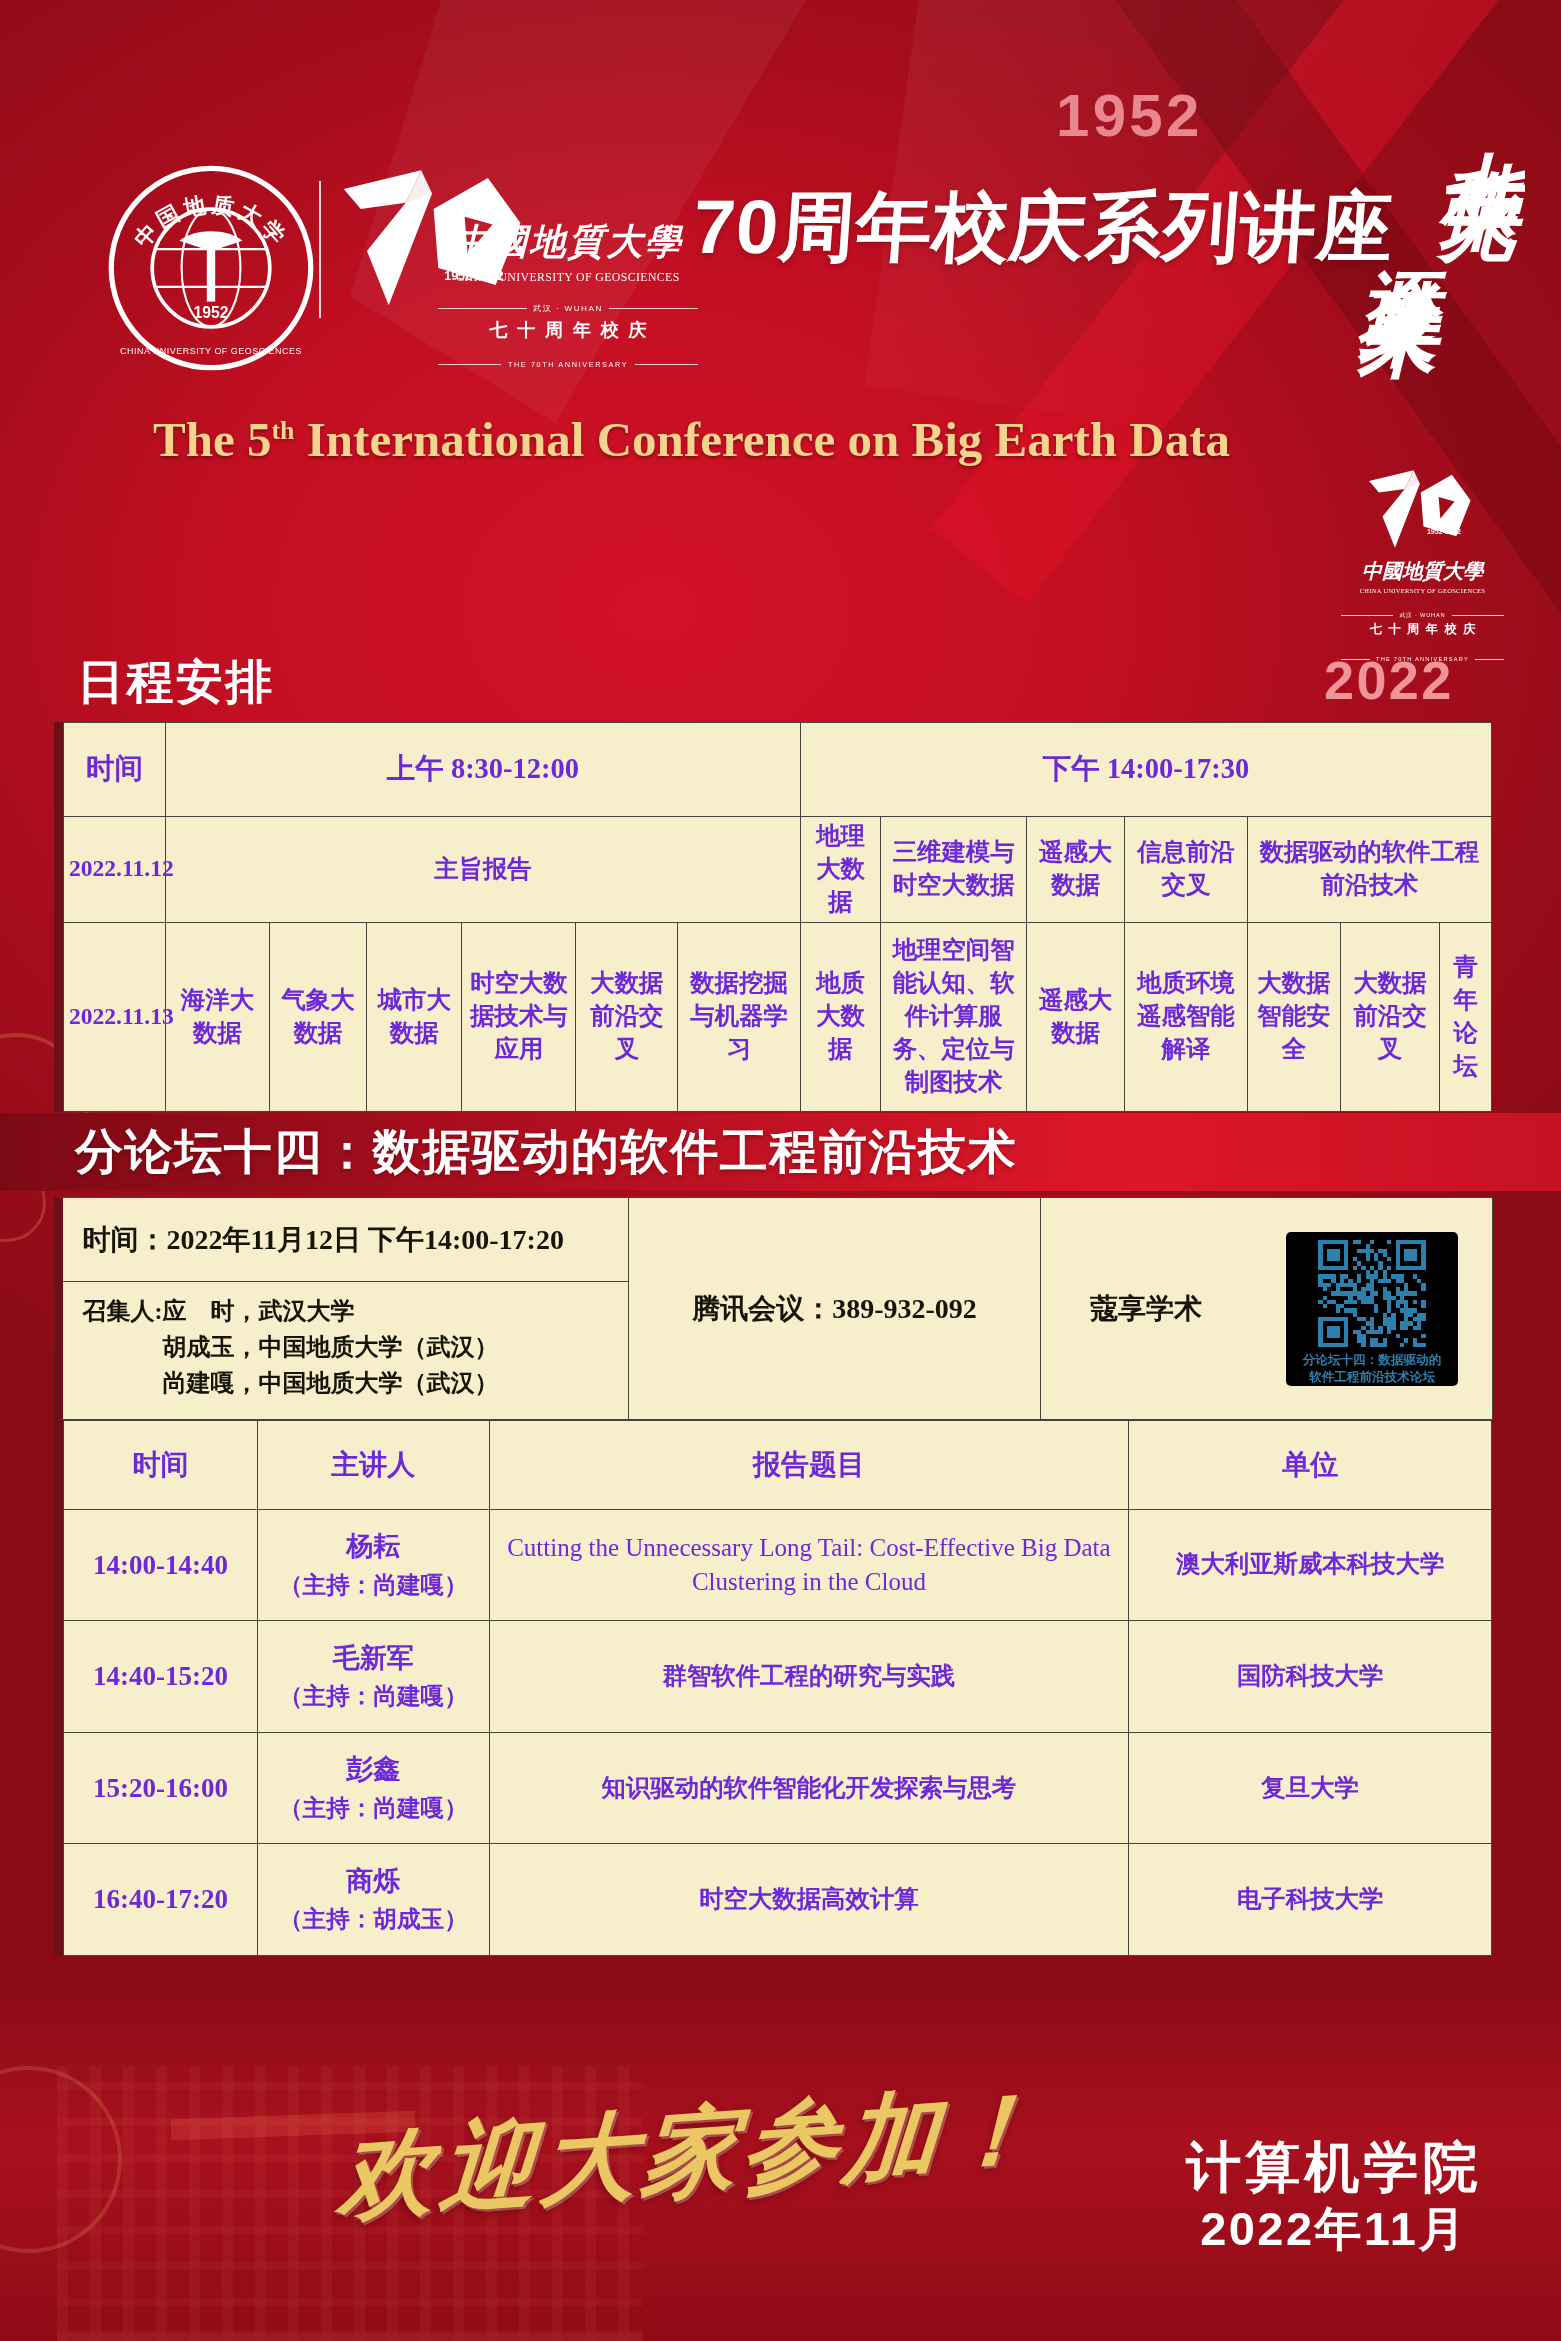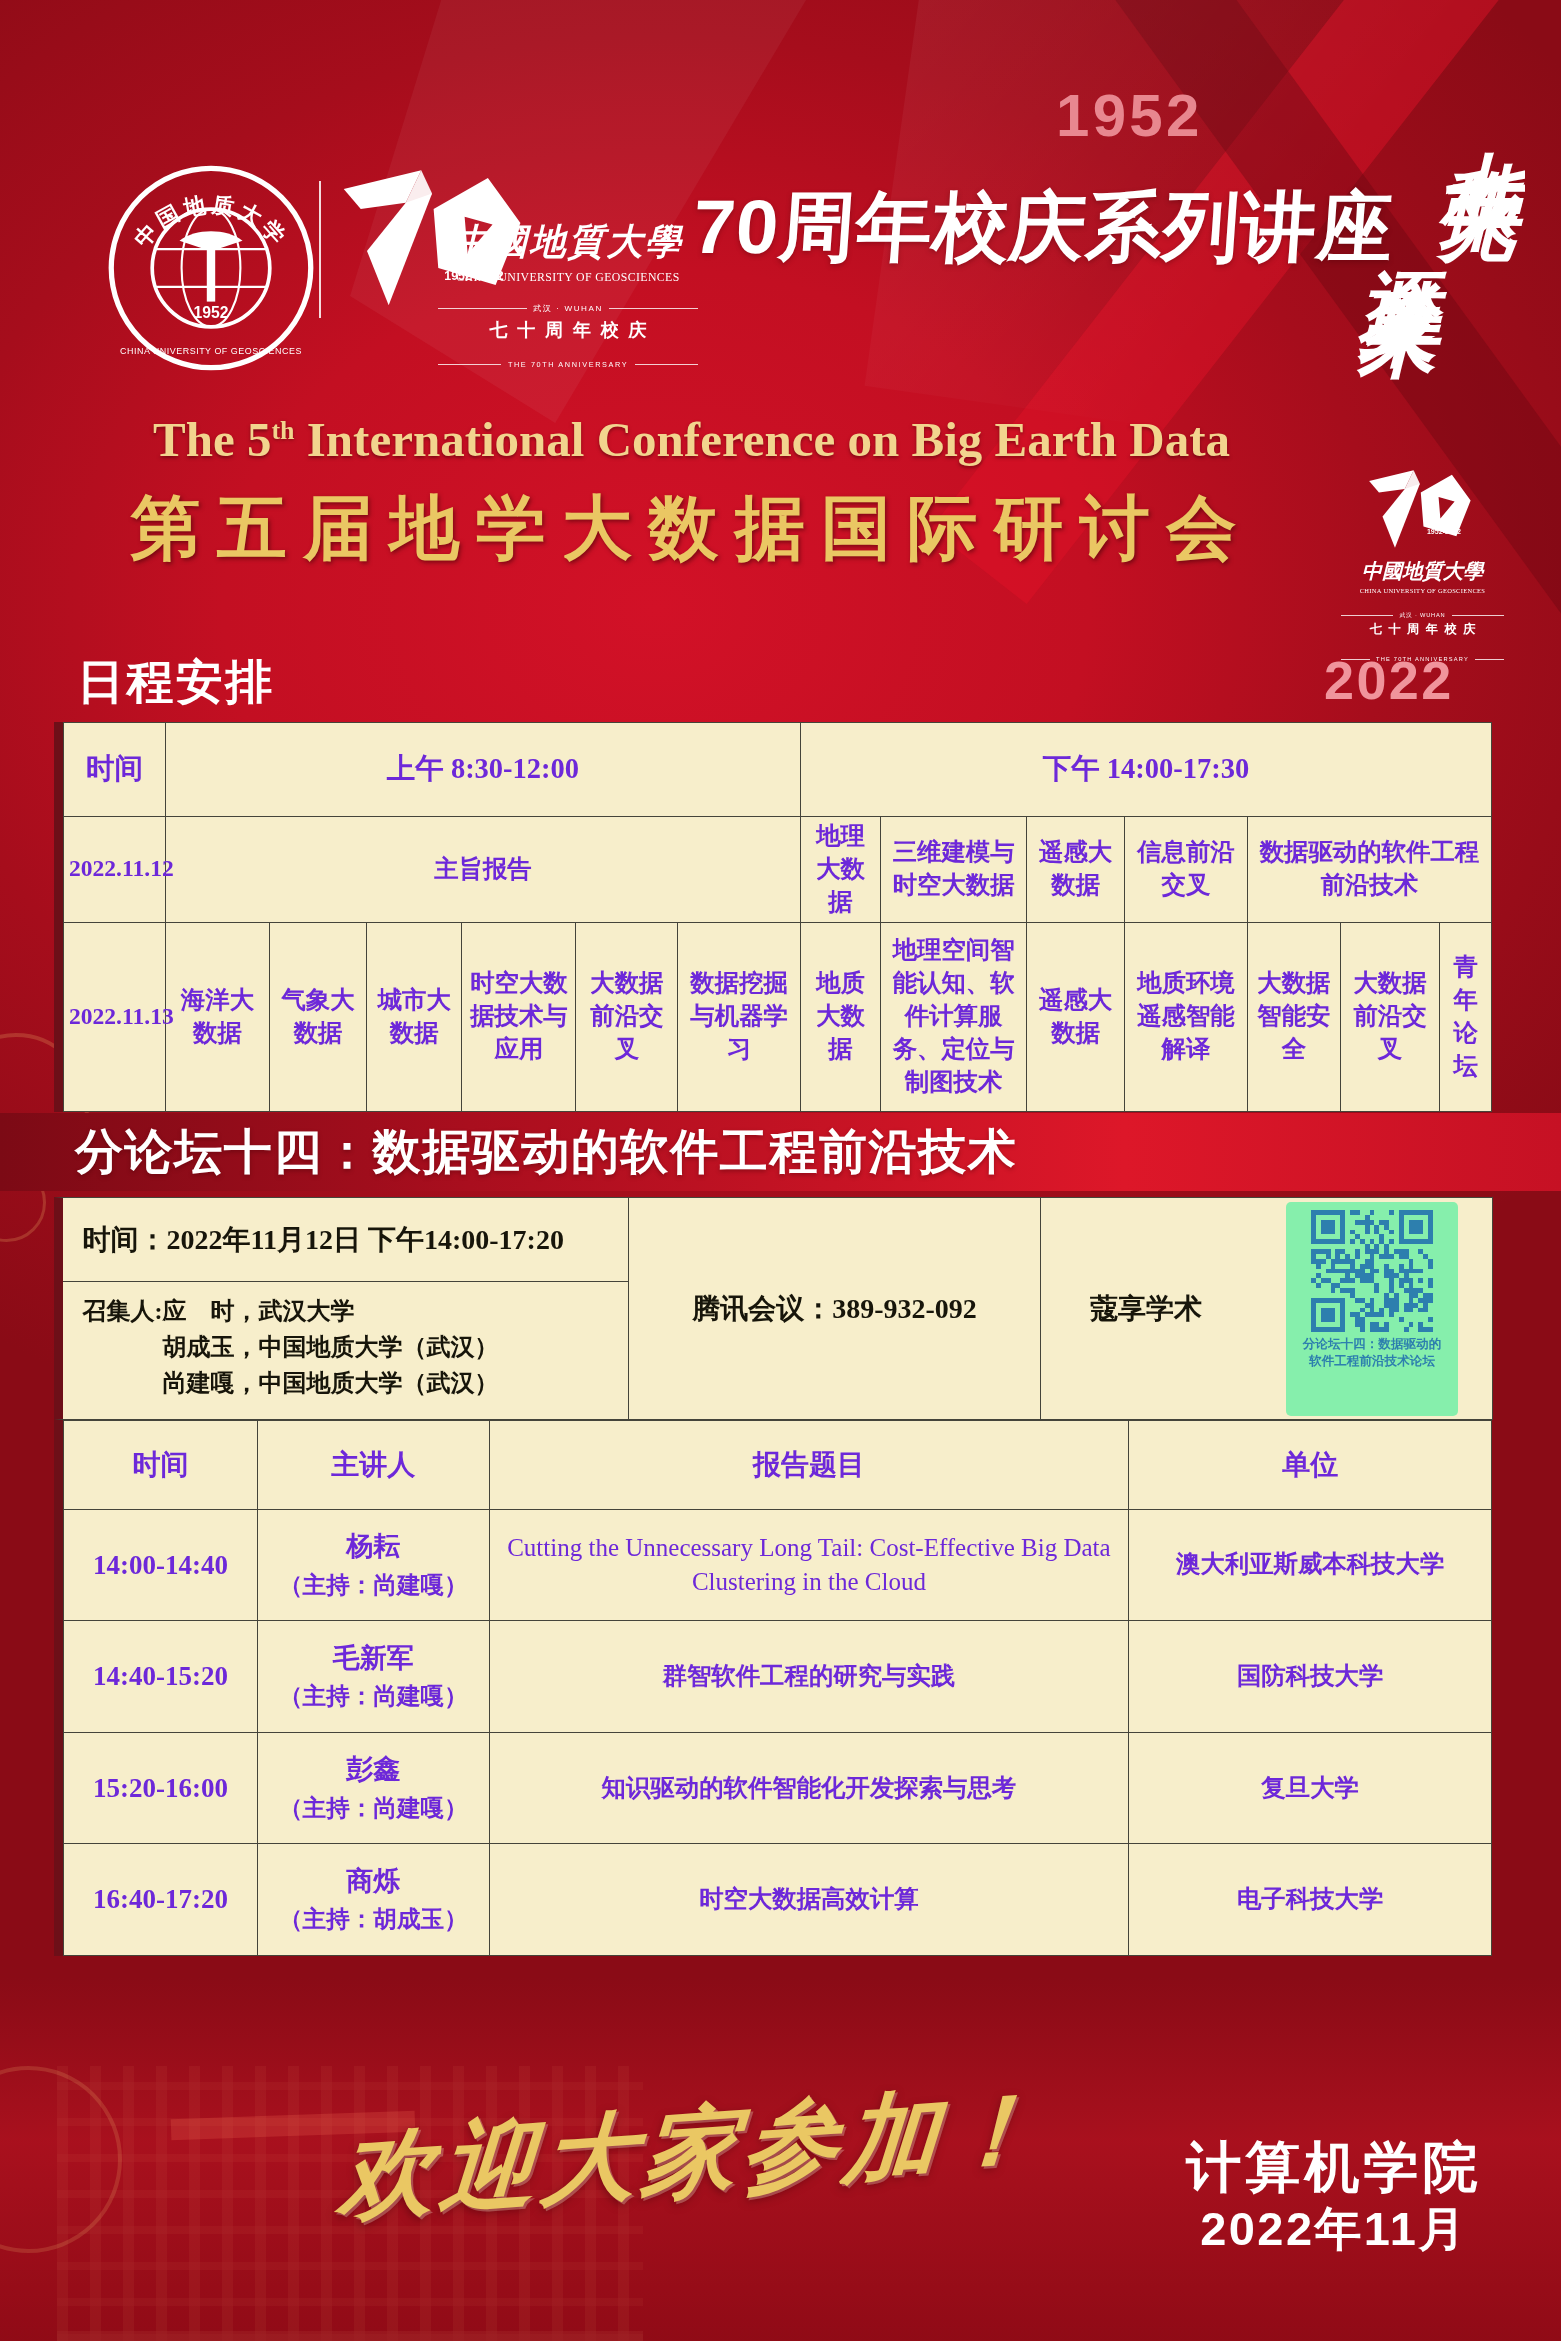--- a/index.html
+++ b/index.html
@@ -78,21 +78,21 @@
   
   .info-panel{top:1197px;width:1429px;height:221px;border:1.6px solid #45443a;border-left:9.8px solid #6d0f18;display:flex;
     font-family:"Liberation Serif","DejaVu Serif",serif;font-weight:700;color:#17150a;}
   .info-left{width:565px;border-right:1.6px solid #45443a;display:flex;flex-direction:column;}
   .info-time{height:83px;border-bottom:1.6px solid #45443a;display:flex;align-items:center;padding-left:19.5px;font-size:28px;}
   .info-conveners{flex:1;display:flex;padding:11.4px 0 0 19.5px;font-size:24px;line-height:1.5;}
   .info-conveners .lbl{white-space:nowrap;}
   .info-meeting{width:411px;border-right:1.6px solid #45443a;display:flex;align-items:center;justify-content:center;font-size:28px;}
   .info-right{flex:1;display:flex;align-items:center;}
   .platform{font-size:28px;margin-left:49px;}
-  .qr-card{margin-left:auto;margin-right:34px;width:172px;height:214px;background:#86efac;border-radius:4.9px;
+  .qr-card{margin-left:auto;margin-right:34px;width:172px;height:154px;background:#000000;border-radius:4.9px;
     display:flex;flex-direction:column;align-items:center;justify-content:flex-start;padding-top:8.1px;box-sizing:border-box;}
   .qr-card svg{width:122px;height:122px;}
   .qr-caption{margin-top:4.9px;text-align:center;font-family:"Liberation Sans","DejaVu Sans",sans-serif;
     font-size:12.6px;font-weight:700;color:var(--qr_blue,#2d7fae);line-height:1.35;}
 
   
   .speakers-panel{top:1420px;}
   .speakers-panel tr.h td{height:81px;font-size:28px;}
   .speakers-panel tr.d td{height:104px;}
   .speakers-panel td.time{font-size:27px;}
@@ -184,21 +184,20 @@
       </div>
     <div class="anniv2">七十周年校庆</div>
     <div class="line-sides">
         <span class="anniv-en2">THE 70TH ANNIVERSARY</span>
       </div>
   </div>
 
   <div class="abs title-en">
     <span>The 5</span><sup>th</sup><span> International Conference on Big Earth Data</span>
   </div>
-  <div class="abs title-cn">第五届地学大数据国际研讨会</div>
 
   <div class="abs agenda-heading">日程安排</div>
   <div class="abs year-2022">2022</div>
 
   <div class="panel agenda-panel">
     <table class="grid">
       <colgroup>
         <col style="width:7.13%">
           <col style="width:7.30%">
           <col style="width:6.79%">

